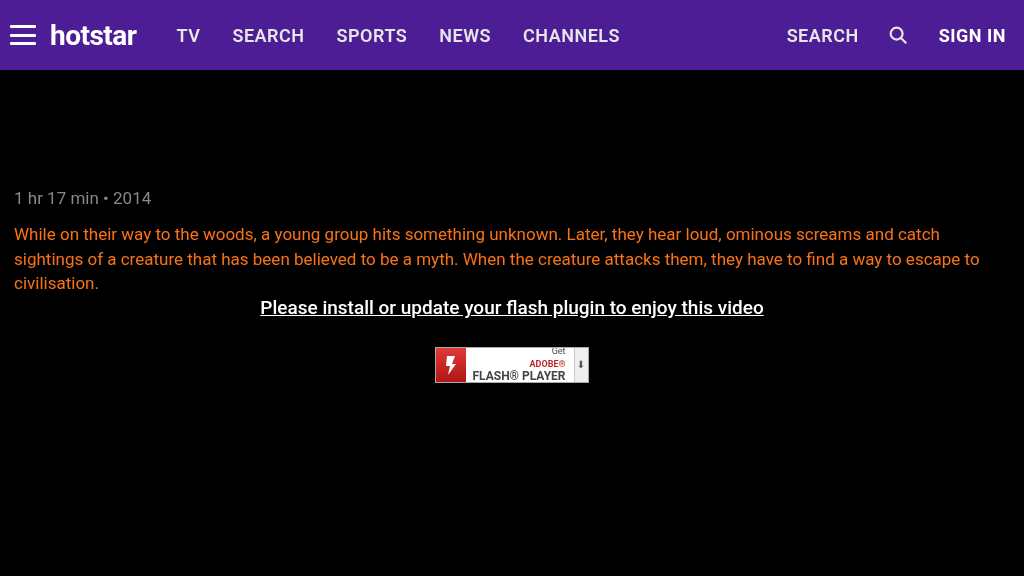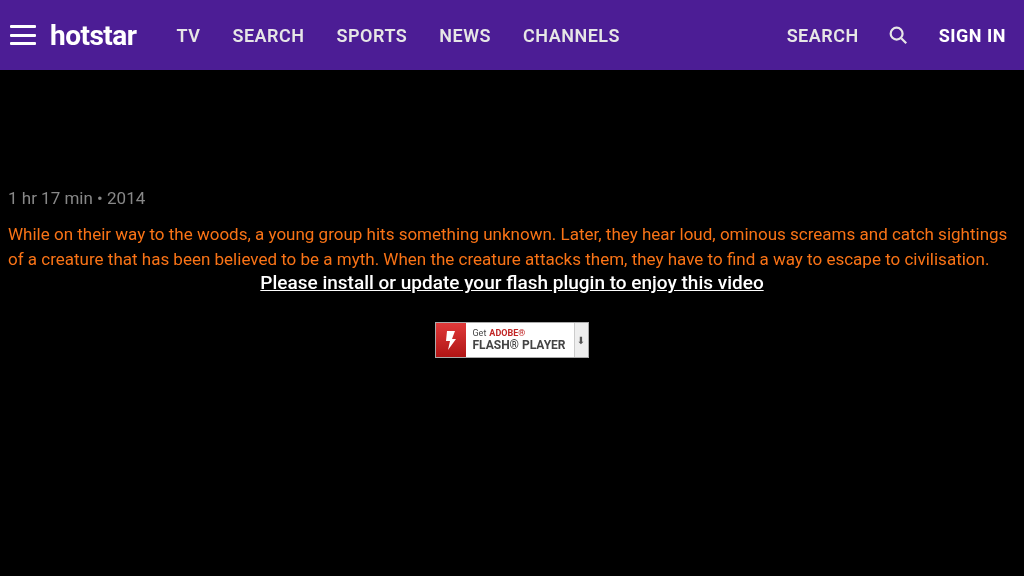--- a/index.html
+++ b/index.html
@@ -67,21 +67,21 @@
   }
   .search-icon svg { display: block; }
   .signin {
     font-size: 18px;
     font-weight: 700;
     letter-spacing: 0.5px;
     cursor: pointer;
     margin-right: 10px;
   }
   .content {
-    padding: 0 8px;
+    padding: 0 14px;
   }
   .meta {
     color: #888;
     font-size: 17px;
     margin-top: 118px;
   }
   .description {
     color: #f97316;
     font-size: 17px;
     line-height: 1.45;
@@ -118,20 +118,21 @@
     flex-direction: column;
     justify-content: center;
     text-align: left;
   }
   .flash-mid .line1 {
     font-size: 9px;
     color: #444;
     display: flex;
     gap: 3px;
     align-items: flex-end;
+    flex-direction: column;
   }
   .flash-mid .line1 .brandred {
     color: #c12626;
     font-weight: 700;
   }
   .flash-mid .line2 {
     font-size: 12px;
     color: #444;
     font-weight: 700;
   }

